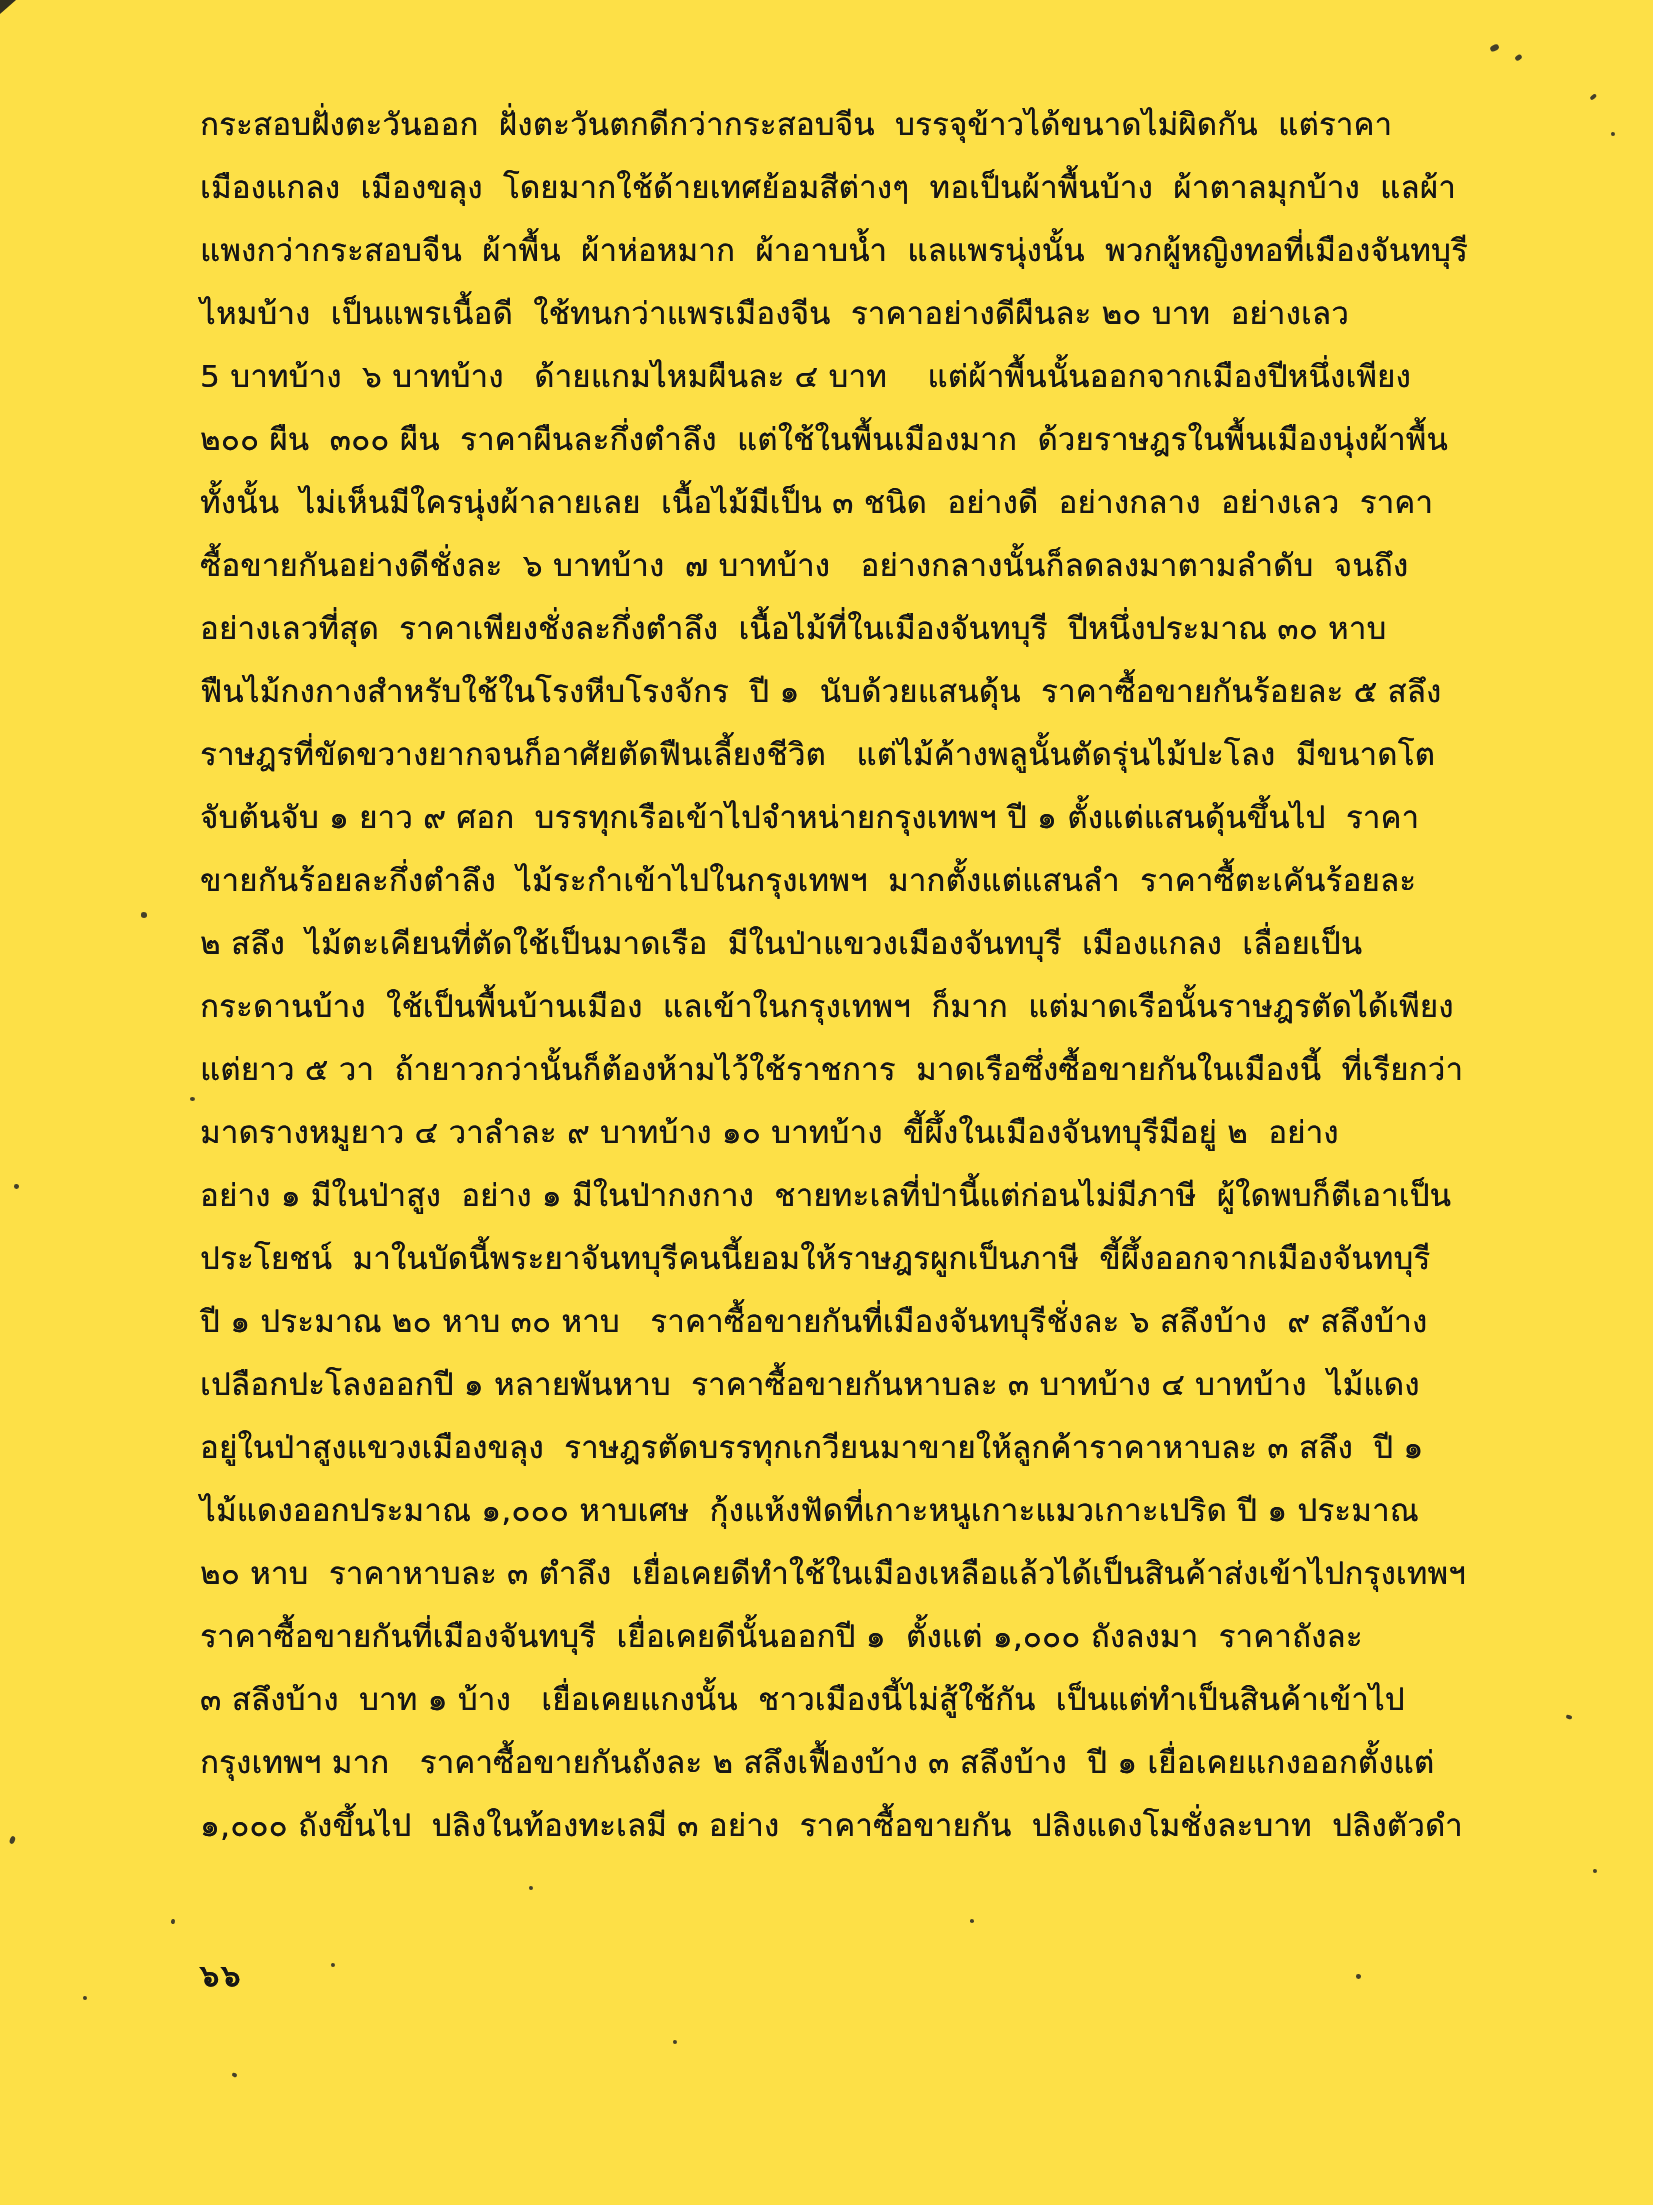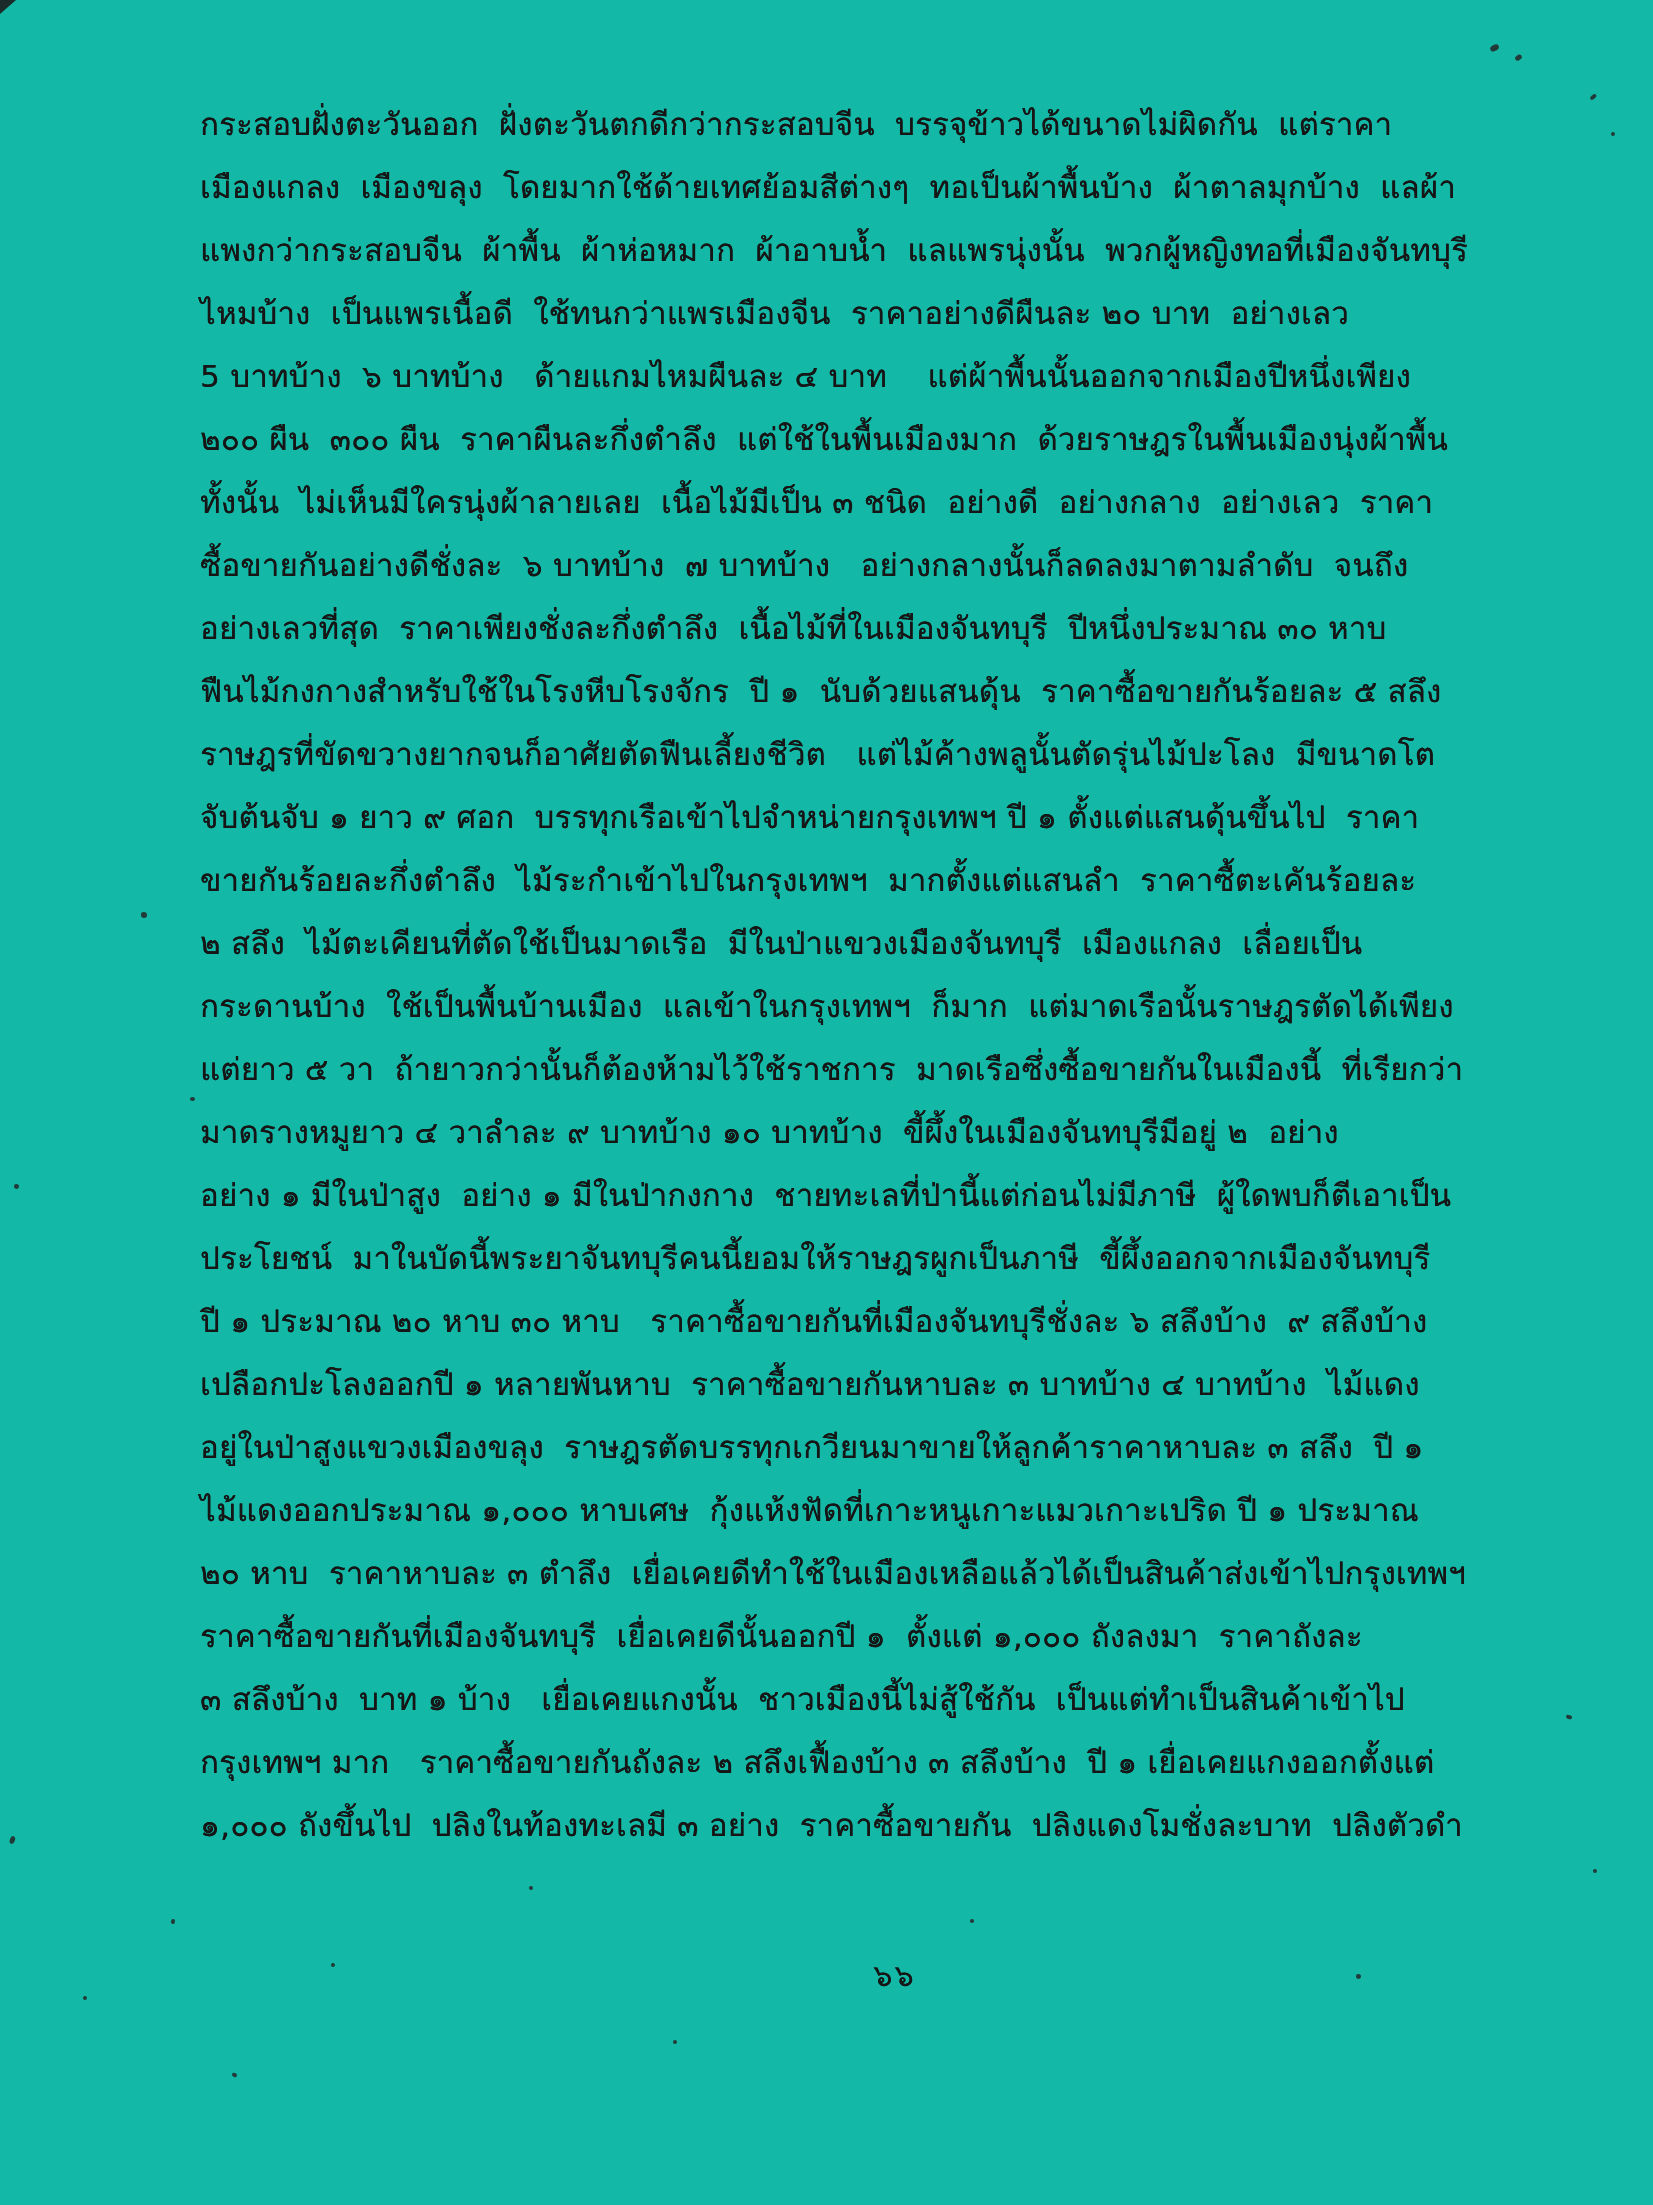--- a/index.html
+++ b/index.html
@@ -4,21 +4,21 @@
 <style>
   html, body {
     margin: 0;
     padding: 0;
     background: #ffffff;
   }
   .page {
     position: relative;
     width: 1654px;
     height: 2205px;
-    background: #14b8a6;
+    background: #fde047;
     overflow: hidden;
     font-family: "DejaVu Sans", "Liberation Sans", sans-serif;
     color: #161616;
   }
   .text-block {
     position: absolute;
     left: 200px;
     top: 93px;
     width: 1389px;
   }
@@ -29,24 +29,25 @@
     height: 63px;
     letter-spacing: 0.3px;
     text-shadow: 0.3px 0 0 currentColor;
     overflow: visible;
   }
   .page-number {
     position: absolute;
     top: 1952px;
     left: 200px;
     width: 1389px;
-    text-align: center;
+    text-align: left;
     font-size: 30px;
     letter-spacing: 2.2px;
     text-shadow: 0.3px 0 0 currentColor;
+    font-weight: bold;
   }
   .speck {
     position: absolute;
     background: #242424;
     border-radius: 45% 55% 50% 50%;
     opacity: 0.85;
   }
   .corner-mark {
     position: absolute;
     left: 0;

